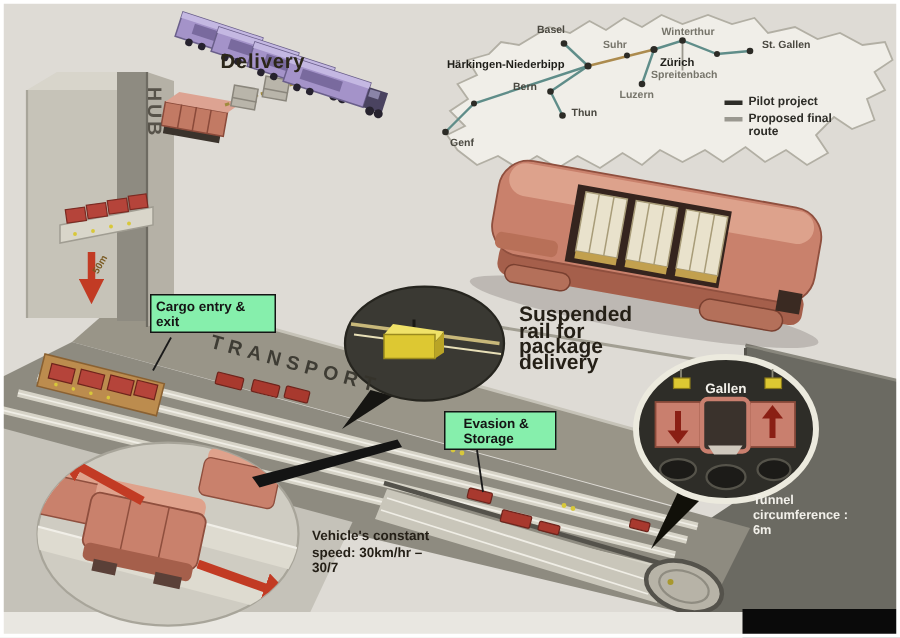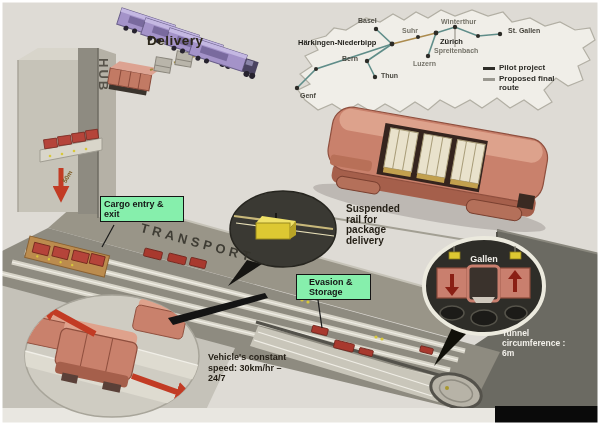--- a/index.html
+++ b/index.html
@@ -1,19 +1,19 @@
 <!DOCTYPE html>
 <html><head>
 <meta charset="utf-8">
 <style>
   html,body{margin:0;padding:0;background:#fff;}
   #stage{position:relative;width:600px;height:425px;background:#fff;overflow:hidden;
          font-family:"Liberation Sans",sans-serif;}
   #art{position:absolute;left:0;top:0;}
-  .lbl{position:absolute;font-weight:bold;color:#241f16;line-height:10.5px;font-size:10px;}
+  .lbl{position:absolute;font-weight:bold;color:#241f16;line-height:10.5px;font-size:14px;}
   .box{position:absolute;background:#86efac;border:1.2px solid #141414;padding:2px 3px;
        font-weight:bold;font-size:9px;line-height:10px;color:#141414;}
   .city{position:absolute;font-size:7px;font-weight:bold;color:#4a4840;white-space:nowrap;}
   .city.big{font-size:7.5px;color:#1e1d18;}
   .city.dim{color:#76746a;}
   .wlbl{position:absolute;font-weight:bold;color:#f2f0ea;}
   .legend-row{display:flex;align-items:flex-start;margin-bottom:2px;}
   .dash{display:inline-block;width:12px;height:2.5px;margin:4px 4px 0 0;flex:0 0 auto;}
 </style>
 </head>
@@ -352,15 +352,15 @@
 <div class="box" style="left:100px;top:196px;width:76px;">Cargo entry &amp; exit</div>
 
 <div class="lbl" style="left:346px;top:204px;width:54px;">Suspended rail for package delivery</div>
 
 <div class="box" style="left:296px;top:274px;width:58px;padding-left:12px;">Evasion &amp; Storage</div>
 
 <div class="wlbl" style="left:458px;top:254px;width:52px;text-align:center;font-size:9px;">Gallen</div>
 
 <div class="wlbl" style="left:502px;top:328px;width:72px;font-size:8.5px;line-height:10px;">Tunnel circumference : 6m</div>
 
-<div class="lbl" style="left:208px;top:352px;width:80px;font-size:9px;">Vehicle's constant speed: 30km/hr – 24/7</div>
+<div class="lbl" style="left:208px;top:352px;width:80px;font-size:9px;">Vehicle's constant speed: 30km/hr – 30/7</div>
 
 </div>
 
 </body></html>

